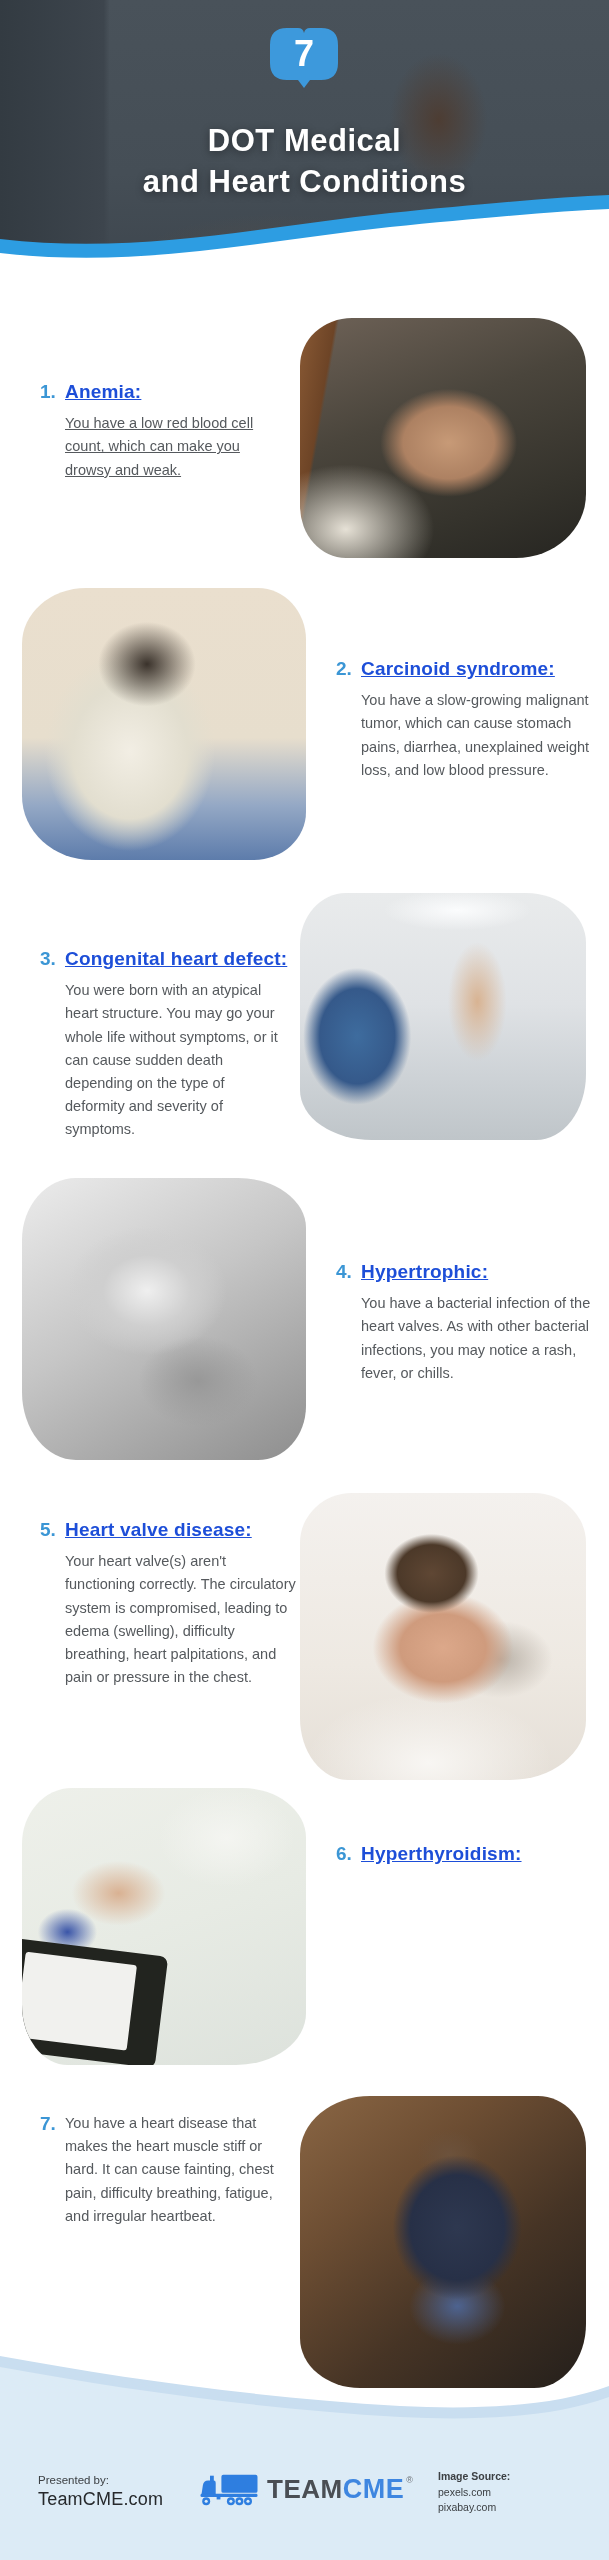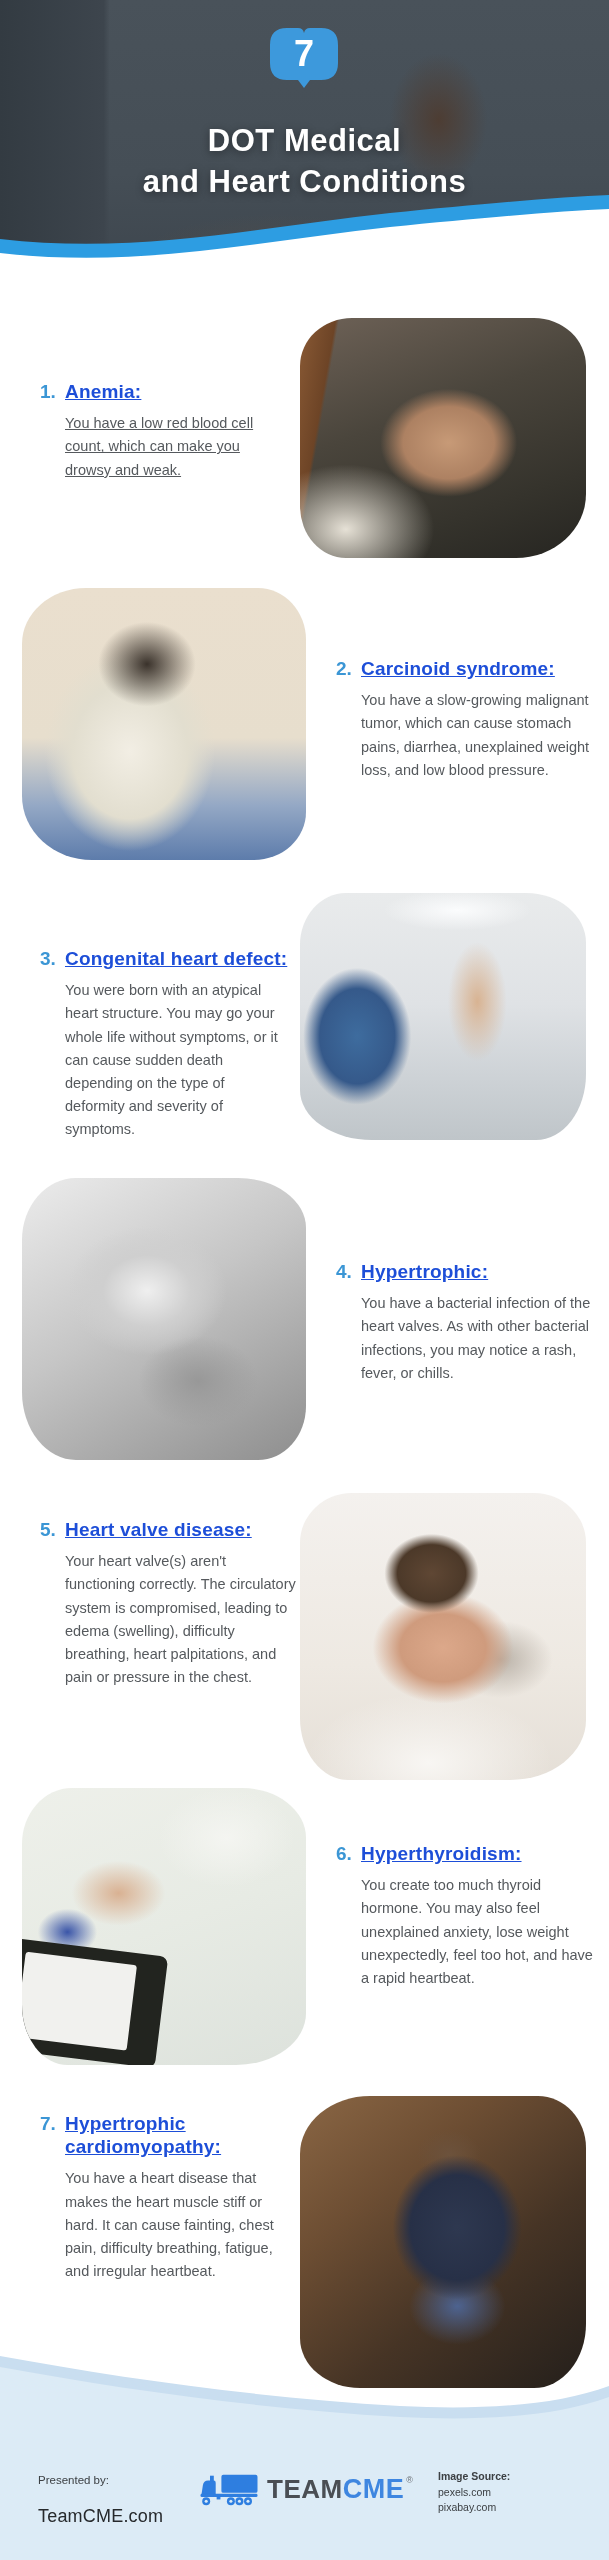--- a/index.html
+++ b/index.html
@@ -93,21 +93,21 @@
   #photo7{top:2096px;height:292px;border-radius:70px 48px 52px 60px / 58px 52px 64px 50px;
     background:
       radial-gradient(85px 95px at 55% 45%, #2e3850 0%, #273047 55%, rgba(39,48,71,0) 76%),
       radial-gradient(65px 52px at 55% 72%, #4d6390 0%, rgba(77,99,144,0) 74%),
       radial-gradient(42px 32px at 52% 20%, #6c523c 0%, rgba(108,82,60,0) 76%),
       linear-gradient(140deg, #8a6644 0%, #6d4e33 30%, #463425 62%, #241f1b 100%);}
   
   .footer-wave{position:absolute;left:0;top:2340px;width:609px;height:92px;}
   .footer-body{position:absolute;left:0;top:2430px;width:609px;height:130px;background:#dcebf6;}
   .presented{position:absolute;left:38px;top:2474px;}
-  .presented .label{font-size:11.5px;color:#3c4044;margin-bottom:20px;}
+  .presented .label{font-size:11.5px;color:#3c4044;margin-bottom:3px;}
   .presented .value{font-size:18px;color:#26292c;letter-spacing:.2px;}
   .logo{position:absolute;left:198px;top:2470px;display:flex;align-items:center;}
   .logo svg{display:block;margin-right:7px;}
   .logo .team{font-size:26px;font-weight:bold;color:#4a4e54;letter-spacing:.5px;}
   .logo .cme{font-size:27px;font-weight:bold;color:#3e86e0;letter-spacing:.5px;}
   .logo .reg{font-size:9px;color:#6a6e73;vertical-align:top;position:relative;top:-9px;margin-left:2px;}
   .img-source{position:absolute;left:438px;top:2470px;}
   .img-source .label{font-size:10.5px;color:#3c4044;font-weight:bold;margin-bottom:3px;}
   .img-source .src{font-size:10.5px;color:#3c4044;line-height:1.45;}
 </style>
@@ -182,28 +182,26 @@
 
   <div id="photo6" class="photo photo-l">
     <div class="clipboard">
       <div class="clipboard-paper"></div>
     </div>
   </div>
   <div class="item item-right" style="top:1842px;">
     <span class="num">6.</span>
     <div class="body">
       <div class="title">Hyperthyroidism:</div>
-      <div class="desc">You create too much thyroid hormone. You may also feel unexplained anxiety, lose weight unexpectedly, feel too hot, and have a rapid heartbeat.</div>
     </div>
   </div>
 
   <div class="item item-left" style="top:2112px;">
     <span class="num">7.</span>
     <div class="body">
-      <div class="title" style="max-width:180px;">Hypertrophic cardiomyopathy:</div>
       <div class="desc" style="max-width:232px;">You have a heart disease that makes the heart muscle stiff or hard. It can cause fainting, chest pain, difficulty breathing, fatigue, and irregular heartbeat.</div>
     </div>
   </div>
   <div id="photo7" class="photo photo-r"></div>
 
   <svg class="footer-wave" viewBox="0 0 609 92" preserveAspectRatio="none">
     <path d="M0 16 C120 38 260 58 400 66 C480 70 555 66 609 46 L609 92 L0 92 Z" fill="#c9def0"></path>
     <path d="M0 27 C120 49 260 69 400 77 C480 81 555 77 609 57 L609 92 L0 92 Z" fill="#dcebf6"></path>
   </svg>
   <div class="footer-body"></div>

